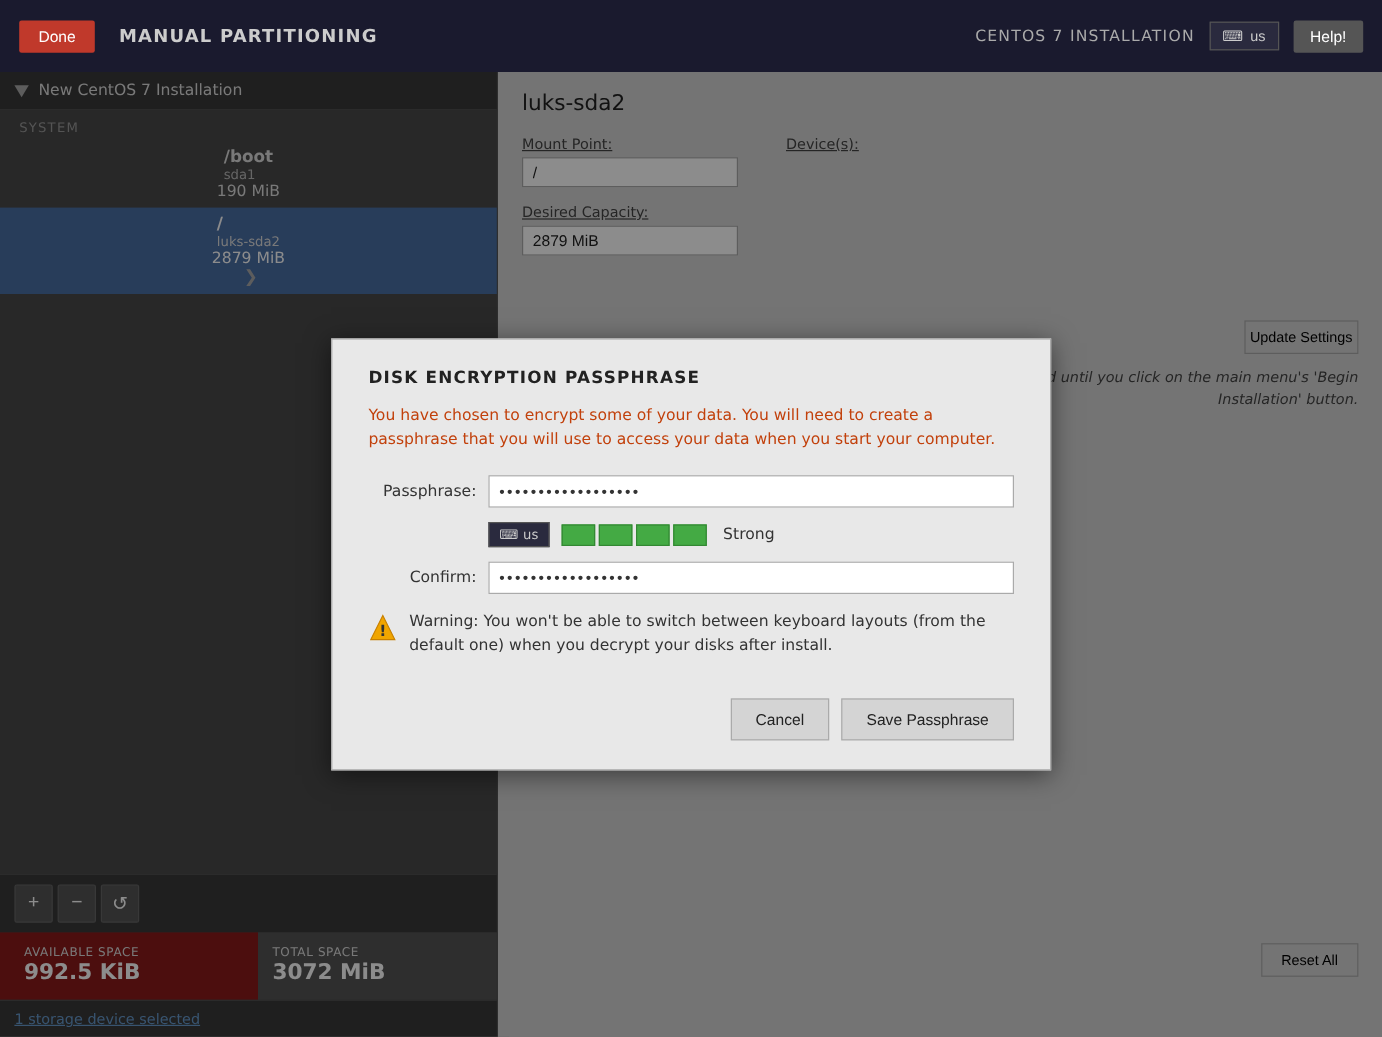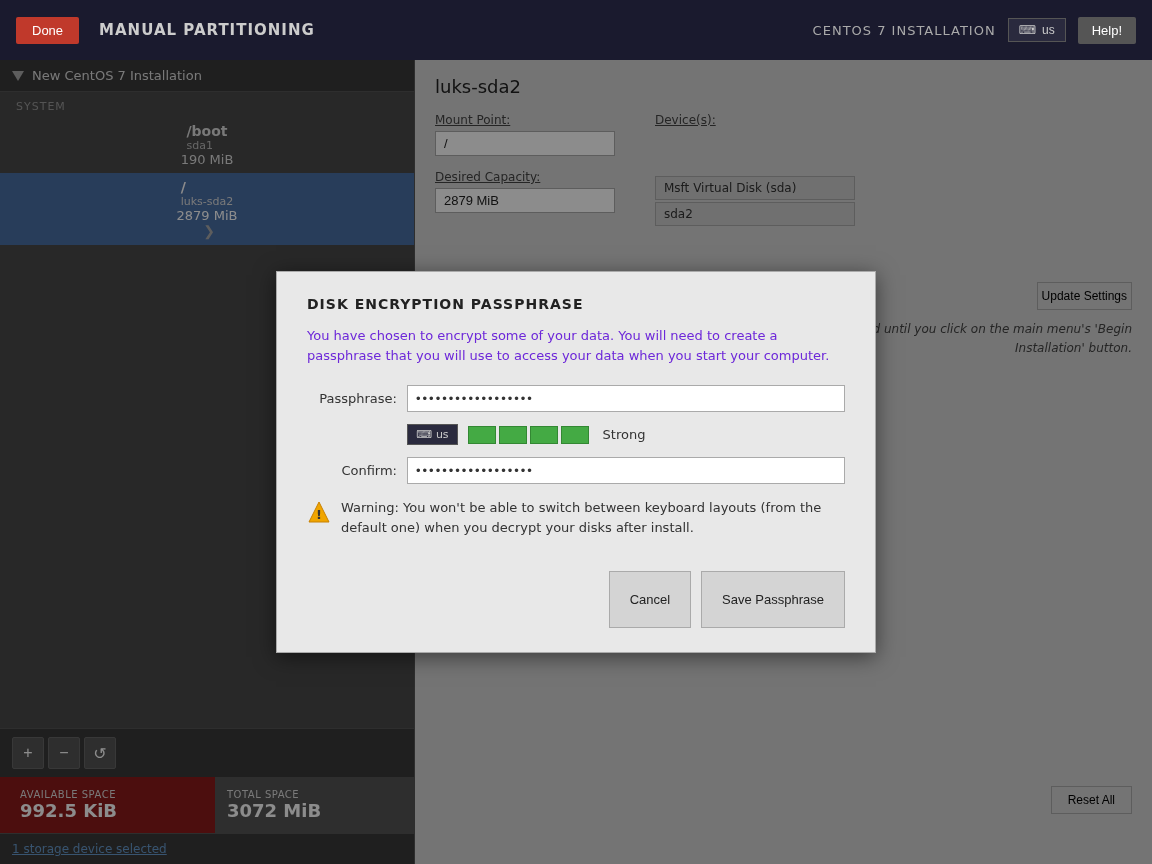--- a/index.html
+++ b/index.html
@@ -343,21 +343,21 @@
       font-size: 14px;
       font-weight: bold;
       text-transform: uppercase;
       letter-spacing: 1px;
       color: #222;
       margin-bottom: 14px;
     }
 
     .dialog-desc {
       font-size: 13px;
-      color: #6d28d9;
+      color: #c2410c;
       margin-bottom: 20px;
       line-height: 1.5;
     }
 
     .dialog-form-row {
       display: flex;
       align-items: center;
       margin-bottom: 12px;
       gap: 10px;
     }
@@ -450,21 +450,21 @@
       border: 1px solid #aaa;
       padding: 7px 20px;
       font-size: 13px;
       cursor: pointer;
       color: #222;
     }
 
     .dialog-save-btn {
       background: #d4d4d4;
       border: 1px solid #aaa;
-      padding: 20px 20px;
+      padding: 9px 20px;
       font-size: 13px;
       cursor: pointer;
       color: #222;
     }
   </style>
 </head>
 <body>
 
 <div class="top-bar">
   <div class="top-bar-left">
@@ -541,24 +541,20 @@
       <div class="form-group">
         <label class="form-label">Device(s):</label>
       </div>
     </div>
 
     <div class="form-row">
       <div class="form-group">
         <label class="form-label">Desired Capacity:</label>
         <input class="form-input" type="text" value="2879 MiB" style="">
       </div>
-      <div class="device-section">
-        <div class="device-item">Msft Virtual Disk (sda)</div>
-        <div class="device-item">sda2</div>
-      </div>
     </div>
 
     <div style="display:flex; justify-content:flex-end; margin-top:20px;">
       <button class="update-settings-btn">Update Settings</button>
     </div>
 
     <div class="note-text" style="margin-top:10px;">Note:  The settings you make on this screen will
 not be applied until you click on the main menu's
 'Begin Installation' button.</div>
 

